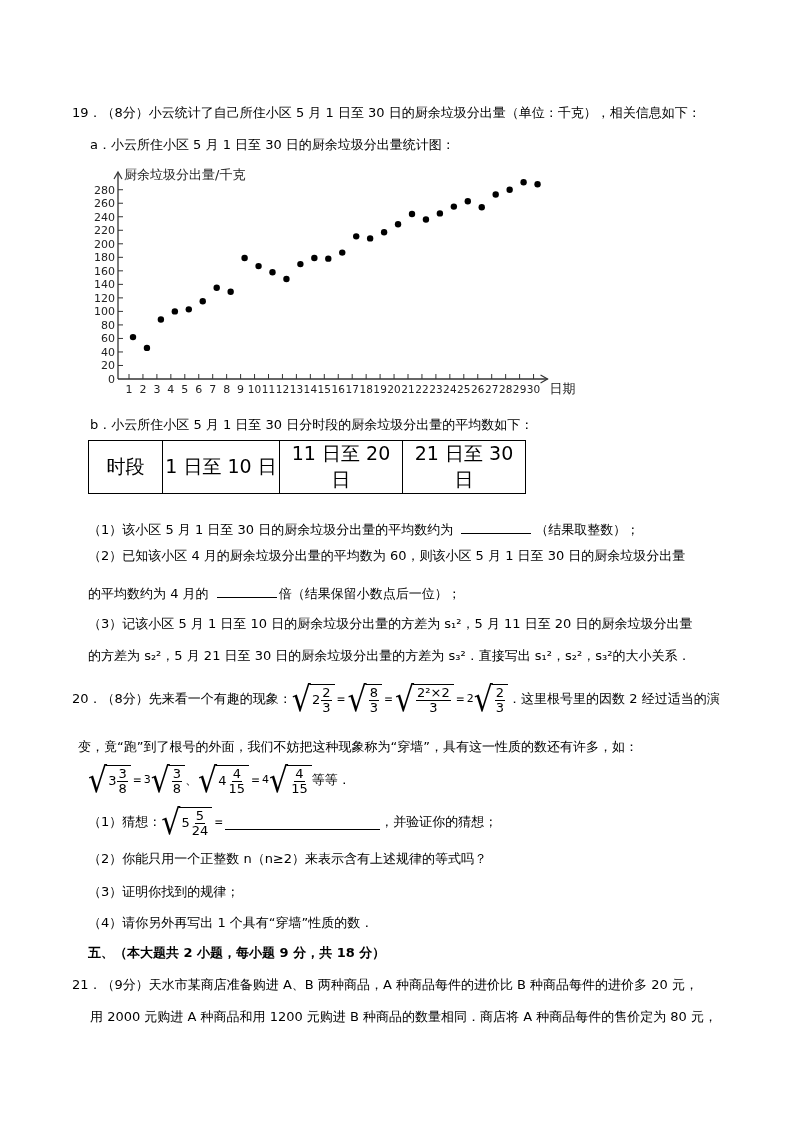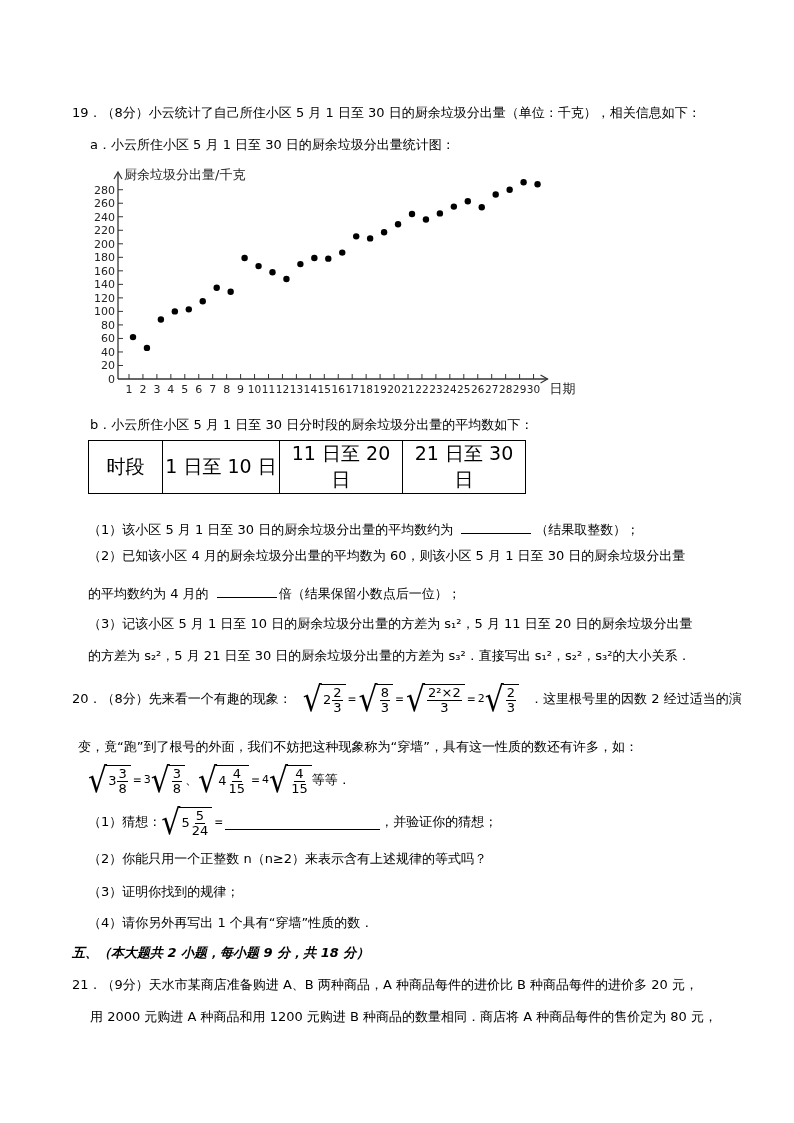--- a/index.html
+++ b/index.html
@@ -176,21 +176,21 @@
   <span class="blank" style="width:70px; margin:0 4px;"></span><span>（结果取整数）；</span>
 </div>
 <div class="line" style="left:88px; top:547px;">（2）已知该小区 4 月的厨余垃圾分出量的平均数为 60，则该小区 5 月 1 日至 30 日的厨余垃圾分出量</div>
 <div class="line" style="left:88px; top:583px;text-align:right;">
   <span>的平均数约为 4 月的</span>
   <span class="blank" style="width:60px; margin:0 2px 0 4px;"></span><span>倍（结果保留小数点后一位）；</span>
 </div>
 <div class="line" style="left:88px; top:615px;">（3）记该小区 5 月 1 日至 10 日的厨余垃圾分出量的方差为 s₁²，5 月 11 日至 20 日的厨余垃圾分出量</div>
 <div class="line" style="left:88px; top:647px;">的方差为 s₂²，5 月 21 日至 30 日的厨余垃圾分出量的方差为 s₃²．直接写出 s₁²，s₂²，s₃²的大小关系．</div>
 
-<div class="line" style="left:72px; top:677px; height:44px; display:flex; align-items:center;gap:11px;">
+<div class="line" style="left:72px; top:677px; height:44px; display:flex; align-items:center;">
   <span>20．（8分）先来看一个有趣的现象：</span>
   <span class="math">
     <span class="sqrt">
         <span class="radsign">√</span>
         <span class="radicand">
           <span>2</span>
           <span class="frac">
             <span class="num">2</span>
             <span class="den">3</span>
           </span>
@@ -294,16 +294,16 @@
       </span>
     <span>＝</span>
   </span>
   <span class="blank" style="width:155px;"></span>
   <span>，并验证你的猜想；</span>
 </div>
 <div class="line" style="left:88px; top:850px;">（2）你能只用一个正整数 n（n≥2）来表示含有上述规律的等式吗？</div>
 <div class="line" style="left:88px; top:883px;">（3）证明你找到的规律；</div>
 <div class="line" style="left:88px; top:914px;">（4）请你另外再写出 1 个具有“穿墙”性质的数．</div>
 
-<div class="line bold" style="left:72px; top:944px;font-style:italic;">五、（本大题共 2 小题，每小题 9 分，共 18 分）</div>
+<div class="line bold" style="left:88px; top:944px;">五、（本大题共 2 小题，每小题 9 分，共 18 分）</div>
 
 <div class="line" style="left:72px; top:976px;">21．（9分）天水市某商店准备购进 A、B 两种商品，A 种商品每件的进价比 B 种商品每件的进价多 20 元，</div>
 <div class="line" style="left:90px; top:1008px;">用 2000 元购进 A 种商品和用 1200 元购进 B 种商品的数量相同．商店将 A 种商品每件的售价定为 80 元，</div>
 
 </body></html>

